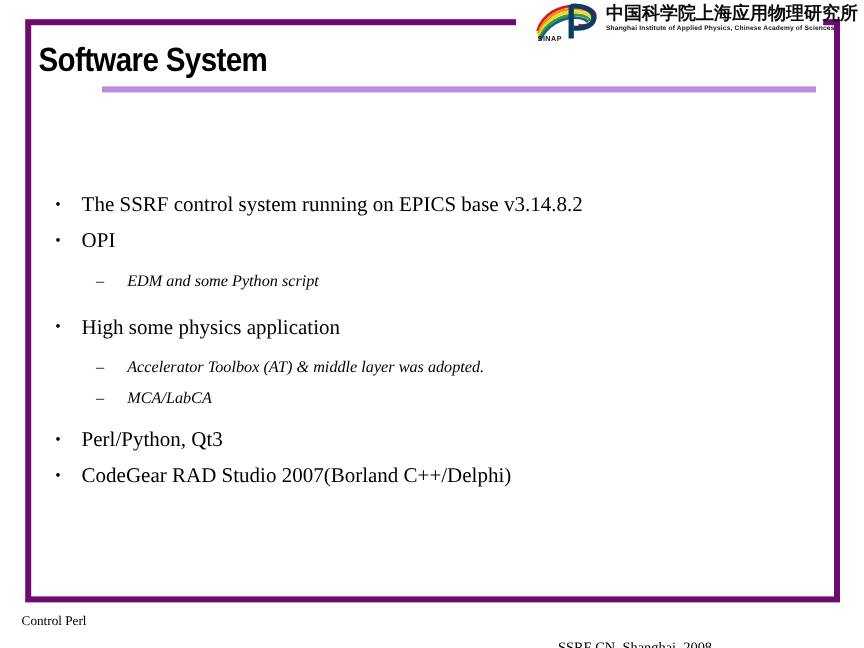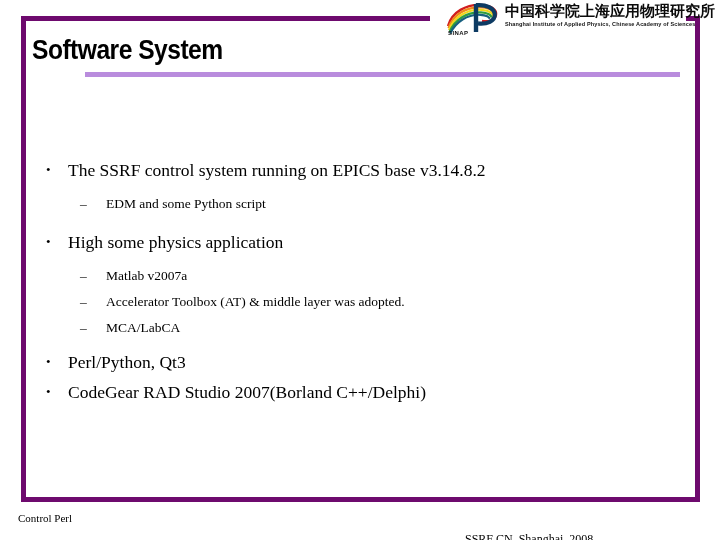--- a/index.html
+++ b/index.html
@@ -139,20 +139,21 @@
     line-height: 30px;
   }
   .subbullet {
     position: relative;
     display: block;
     padding-left: 74px;
     font-size: 13.5px;
     line-height: 26px;
     color: #000000;
     white-space: nowrap;
+    font-style: italic;
   }
   .subbullet::before {
     content: "\2013";
     position: absolute;
     left: 48px;
     top: 0;
     font-size: 13.5px;
     line-height: 26px;
   }
   .gap-sm { height: 6px; }
@@ -201,26 +202,26 @@
       <span class="logo-cn">中国科学院上海应用物理研究所</span>
       <span class="logo-en">Shanghai Institute of Applied Physics, Chinese Academy of Sciences</span>
     </div>
   </div>
 
   <div class="title">Software System</div>
   <div class="title-rule"></div>
 
   <div class="body">
     <div class="bullet">The SSRF control system running on EPICS base v3.14.8.2</div>
+    <div class="bullet">OPI</div>
     <div class="gap-sm"></div>
     <div class="subbullet">EDM and some Python script</div>
     <div class="gap-md"></div>
     <div class="bullet">High some physics application</div>
     <div class="gap-sm"></div>
-    <div class="subbullet">Matlab v2007a</div>
     <div class="subbullet">Accelerator Toolbox (AT) &amp; middle layer was adopted.</div>
     <div class="subbullet">MCA/LabCA</div>
     <div class="gap-sm"></div>
     <div class="bullet">Perl/Python, Qt3</div>
     <div class="bullet">CodeGear RAD Studio 2007(Borland C++/Delphi)</div>
     <div class="gap-sm"></div>
   </div>
 
   <div class="footer-left">Control Perl</div>
   <div class="footer-right">SSRF CN, Shanghai, 2008</div>

